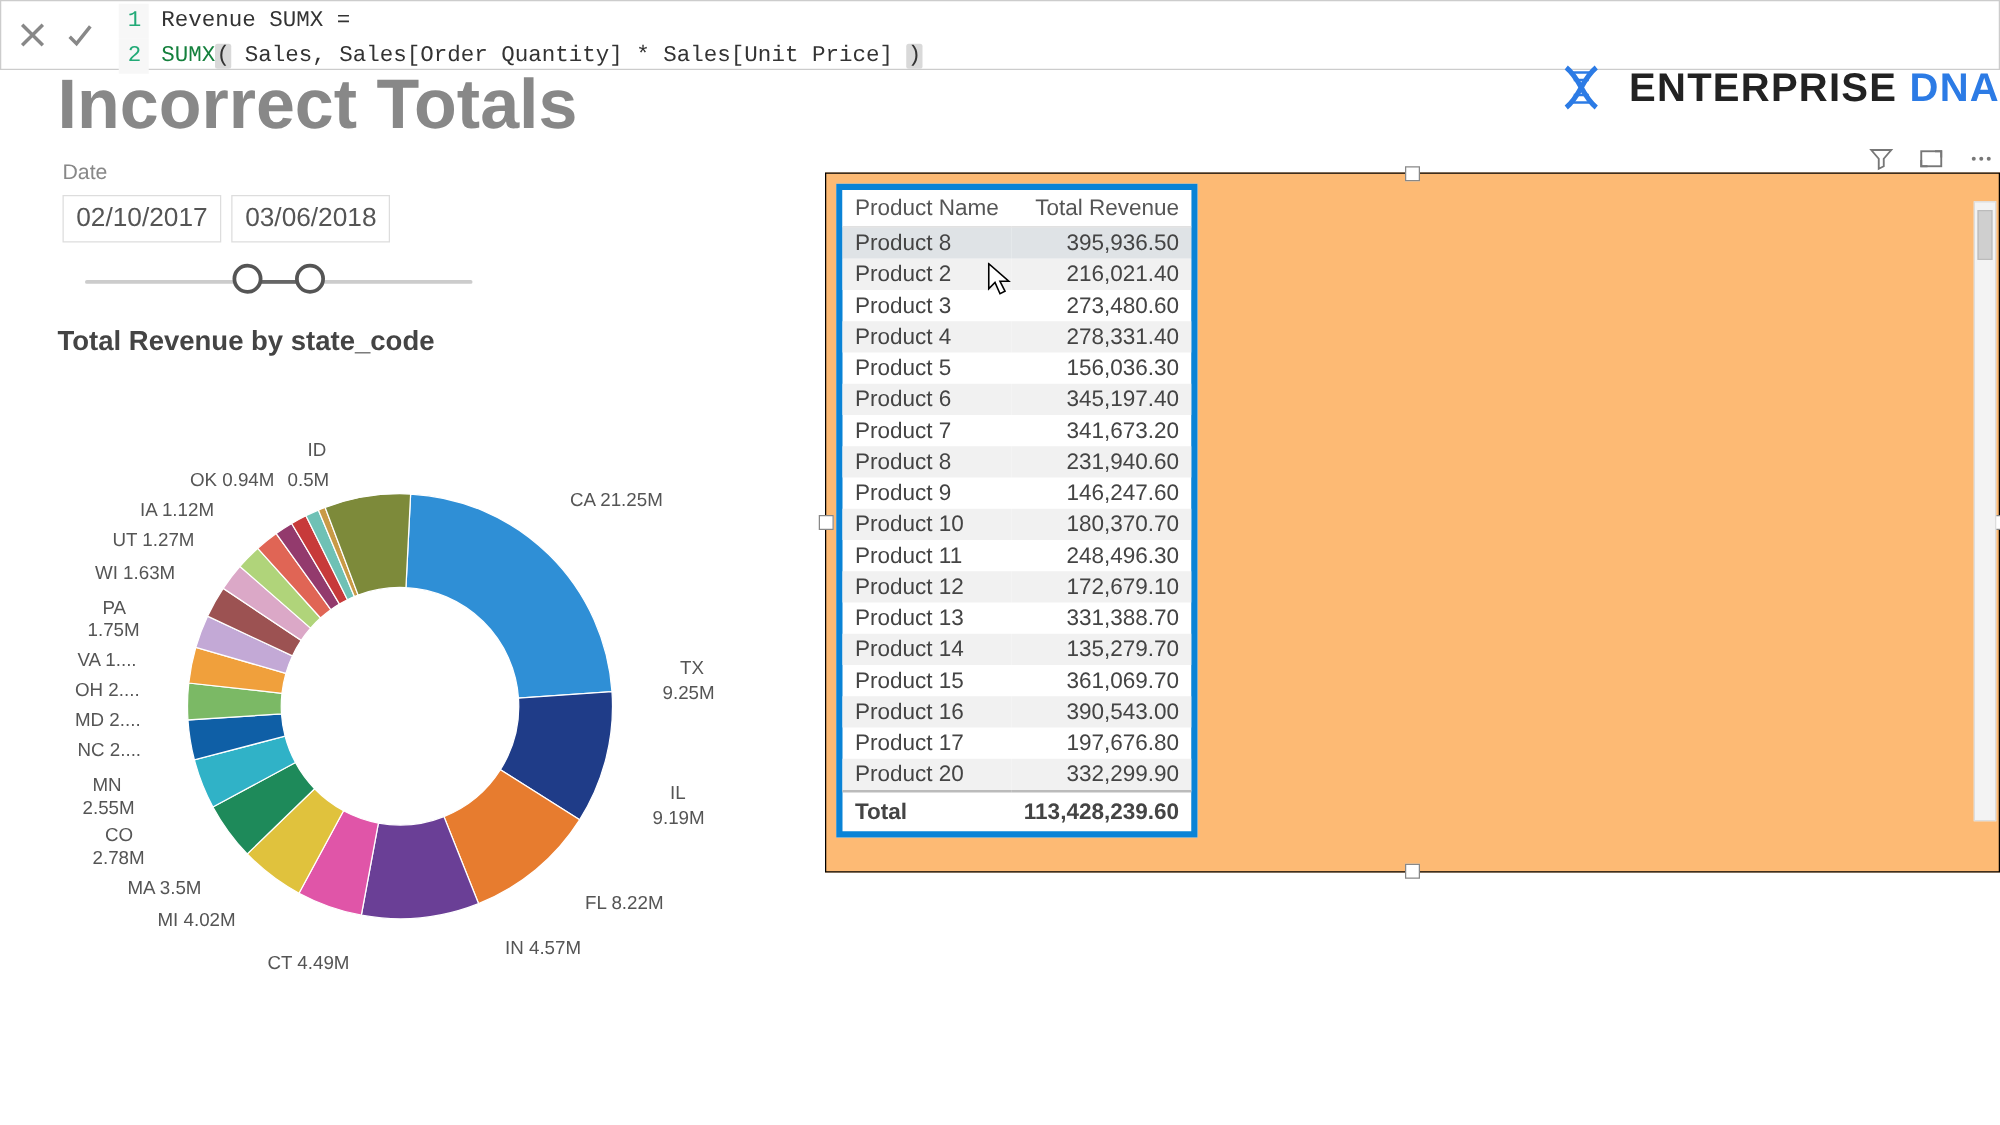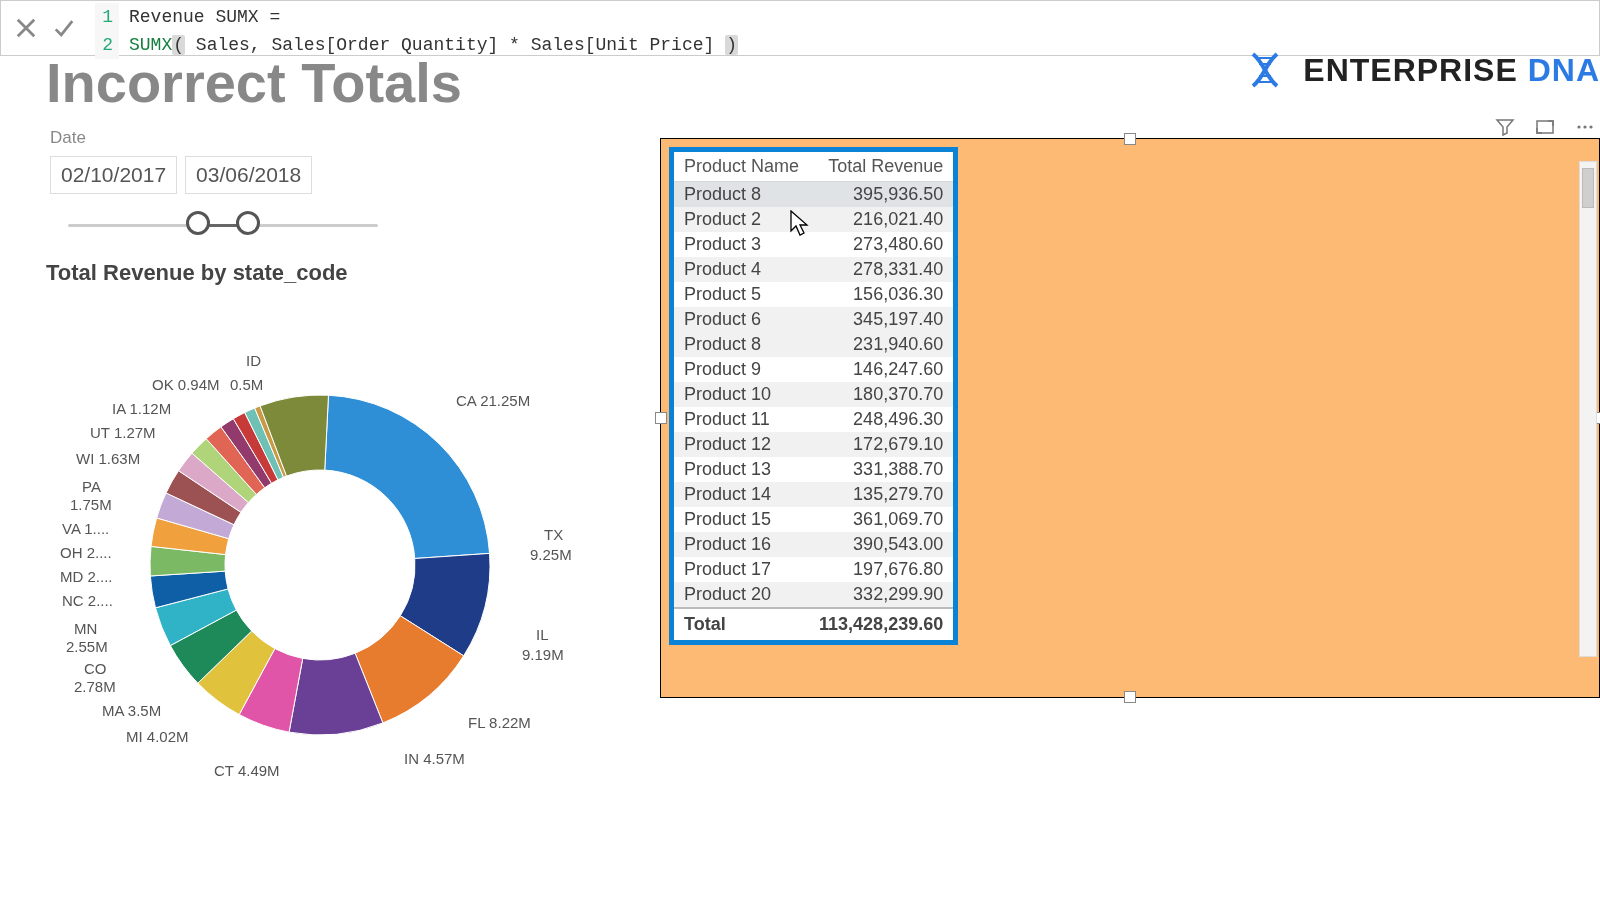--- a/index.html
+++ b/index.html
@@ -227,20 +227,24 @@
             <td class="num">278,331.40</td>
           </tr>
           <tr>
             <td>Product 5</td>
             <td class="num">156,036.30</td>
           </tr>
           <tr class="alt">
             <td>Product 6</td>
             <td class="num">345,197.40</td>
           </tr>
+          <tr>
+            <td>Product 7</td>
+            <td class="num">341,673.20</td>
+          </tr>
           <tr class="alt">
             <td>Product 8</td>
             <td class="num">231,940.60</td>
           </tr>
           <tr>
             <td>Product 9</td>
             <td class="num">146,247.60</td>
           </tr>
           <tr class="alt">
             <td>Product 10</td>

